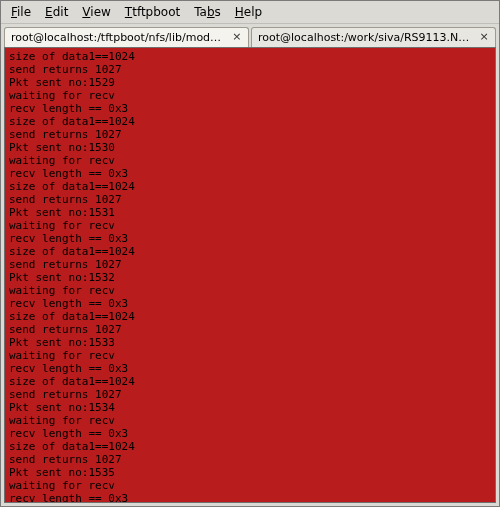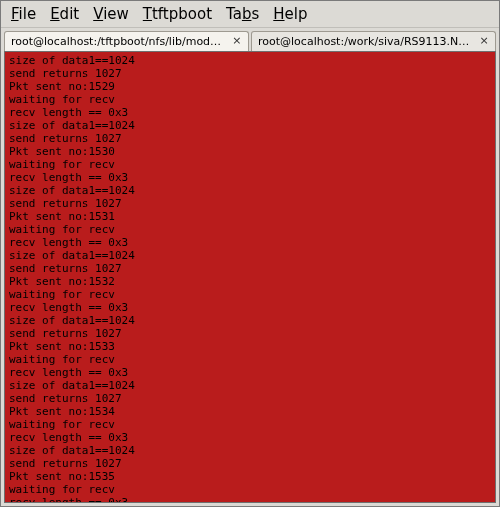--- a/index.html
+++ b/index.html
@@ -18,21 +18,21 @@
     background: #dcdad5;
     display: flex;
     flex-direction: column;
   }
   .menubar {
     display: flex;
     gap: 2px;
     padding: 2px 4px;
     background: #dcdad5;
     border-bottom: 1px solid #c0beb9;
-    font-size: 15px;
+    font-size: 12px;
   }
   .menu-item {
     padding: 2px 6px;
     cursor: default;
   }
   .menu-item .accel { text-decoration: underline; }
   .tabbar {
     display: flex;
     align-items: stretch;
     padding: 3px 3px 0 3px;

